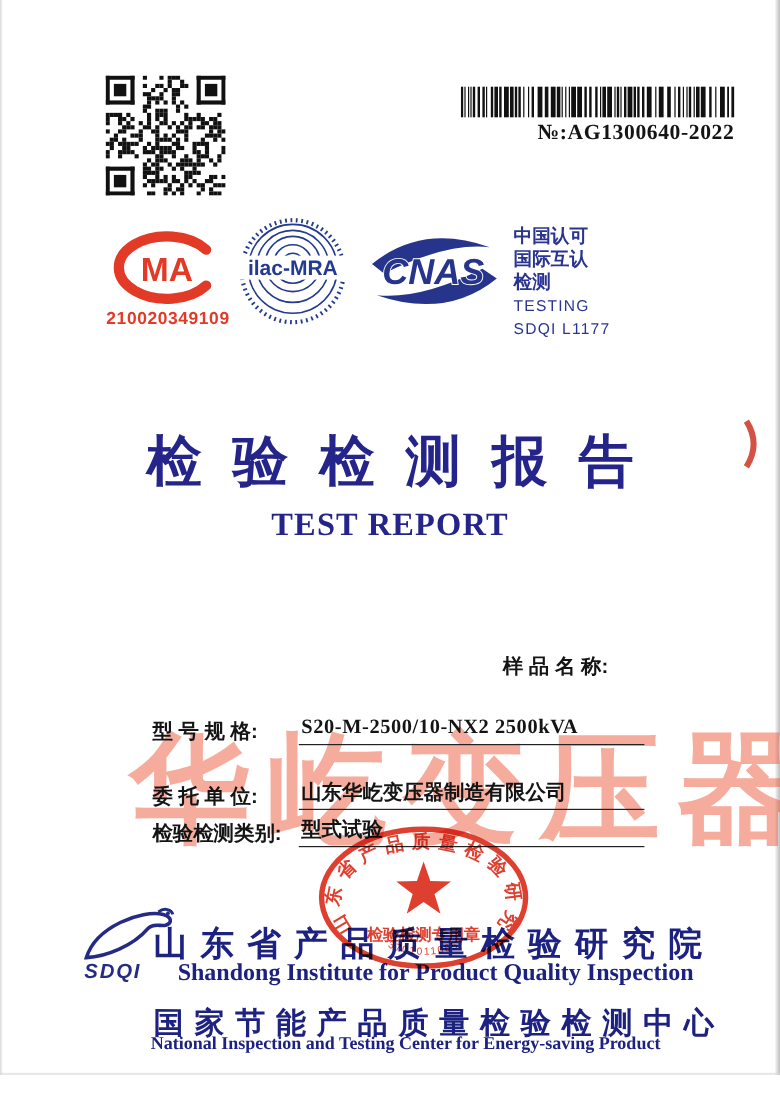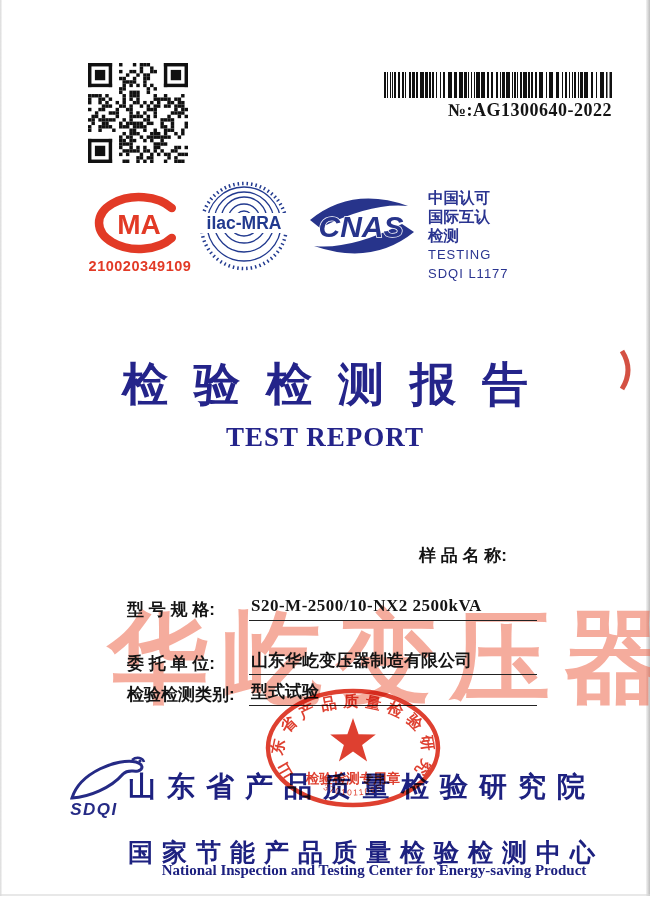--- a/index.html
+++ b/index.html
@@ -50,21 +50,21 @@
   .edge-arc{position:absolute;left:617px;top:348px;width:26px;height:44px;}
 
   .footer-logo{position:absolute;left:62px;top:754px;width:90px;height:66px;}
   .org-zh{position:absolute;left:128px;top:768px;width:470px;white-space:nowrap;
           font-size:28px;font-weight:700;color:#1d2180;letter-spacing:11px;z-index:2;}
   .org-en{position:absolute;left:128px;top:800px;width:470px;text-align:center;
           font-family:"Liberation Serif",serif;font-size:20px;font-weight:600;color:#1d2180;z-index:2;}
   .center-zh{position:absolute;left:128px;top:836px;width:470px;white-space:nowrap;
           font-size:25px;font-weight:700;color:#1d2180;letter-spacing:9px;}
   .center-en{position:absolute;left:118px;top:862px;width:440px;text-align:center;
-          font-family:"Liberation Serif",serif;font-size:15px;font-weight:600;color:#1d2180;margin-left:36px;}
+          font-family:"Liberation Serif",serif;font-size:15px;font-weight:600;color:#1d2180;}
 </style>
 </head>
 <body>
 
 <div class="page">
   <div class="edge-left"></div>
   <div class="edge-right"></div>
   <div class="edge-bottom"></div>
 
   <svg id="qr-svg" class="qr" viewBox="0 0 29 29">
@@ -500,15 +500,16 @@
     <path d="M 5 3 Q 17 22 5 41" fill="none" stroke="#cc3322" stroke-width="5" opacity="0.85"></path>
   </svg>
 
   <svg class="footer-logo" viewBox="0 0 90 66">
     <path d="M 10 44 C 18 18 56 4 74 8 C 81 10 82 15 76 17 C 71 18 66 15 61 20 C 49 34 27 43 10 44 Z" fill="none" stroke="#252a85" stroke-width="3"></path>
     <path d="M 70 6 C 75 2 81 4 82 8" fill="none" stroke="#252a85" stroke-width="2.5"></path>
     <circle cx="78" cy="7" r="1.6" fill="#252a85"></circle>
     <text x="32" y="61" text-anchor="middle" font-size="17" font-weight="bold" font-style="italic" fill="#252a85" letter-spacing="1.5" font-family="Liberation Sans, sans-serif">SDQI</text>
   </svg>
   <div class="org-zh">山东省产品质量检验研究院</div>
+  <div class="org-en">Shandong Institute for Product Quality Inspection</div>
   <div class="center-zh">国家节能产品质量检验检测中心</div>
   <div class="center-en">National Inspection and Testing Center for Energy-saving Product</div>
 </div>
 
 </body></html>

